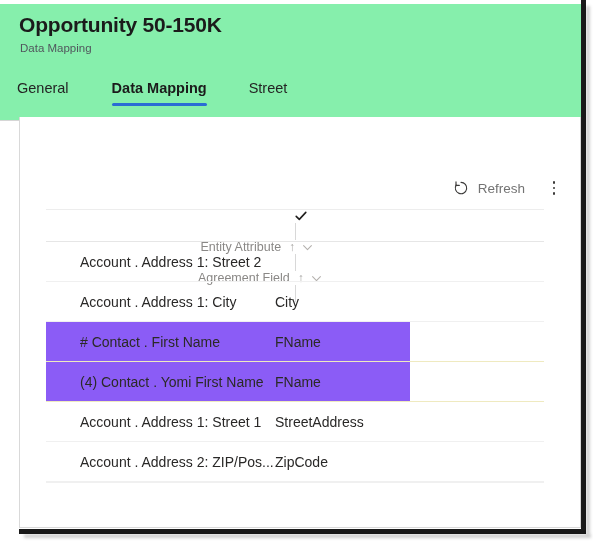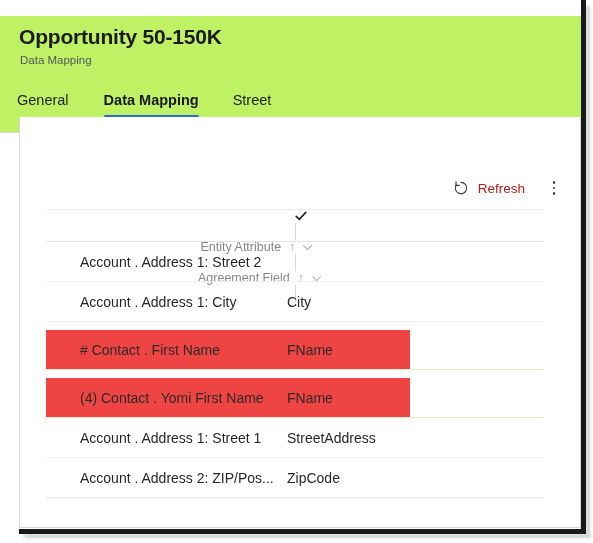--- a/index.html
+++ b/index.html
@@ -12,24 +12,24 @@
     height: 543px;
     font-family: "Liberation Sans", sans-serif;
     overflow: hidden;
     position: relative;
   }
 
   
   #header-region {
     position: absolute;
     left: 0;
-    top: 16px;
+    top: 4px;
     width: 581px;
     height: 117px;
-    background: #bef264;
+    background: #86efac;
     box-sizing: border-box;
   }
 
   #page-title {
     position: absolute;
     left: 19px;
     top: 9px;
     font-size: 21px;
     font-weight: 600;
     color: #1b1b1b;
@@ -47,21 +47,21 @@
     white-space: nowrap;
   }
 
   
   #tabstrip {
     position: absolute;
     left: 17px;
     top: 73px;
     display: flex;
     align-items: flex-start;
-    gap: 8px;
+    gap: 16px;
   }
   .tab {
     position: relative;
     padding: 0 13px;
     font-size: 14.5px;
     color: #242424;
     cursor: pointer;
     line-height: 22px;
     white-space: nowrap;
   }
@@ -161,21 +161,21 @@
     cursor: pointer;
     border-radius: 3px;
   }
   .refresh-glyph {
     width: 16px;
     height: 16px;
     display: block;
   }
   #refresh-label {
     font-size: 13.5px;
-    color: #b91c1c;
+    color: #737373;
     white-space: nowrap;
   }
   #overflow-menu-button {
     margin-left: 12px;
     width: 18px;
     height: 26px;
     display: flex;
     flex-direction: column;
     align-items: center;
     justify-content: center;
@@ -262,36 +262,34 @@
   .grid-row {
     position: relative;
     height: 40px;
     margin-left: 26px;
     width: 498px;
     display: flex;
     align-items: center;
     border-bottom: 1px solid #f0f0f0;
     box-sizing: border-box;
     cursor: pointer;
-    gap: 12px;
   }
   .grid-row .rowcell {
     font-size: 14px;
     color: #292827;
     white-space: nowrap;
     overflow: hidden;
     box-sizing: border-box;
   }
   .rowcell.c1 { padding-left: 34px; width: 229px; }
   .rowcell.c2 { padding-left: 0px;  width: 212px; }
 
   .grid-row.highlight {
-    background: #ef4444;
+    background: #8b5cf6;
     border-bottom-color: #efeac0;
-    margin-top: 8px;
   }
   .grid-row.highlight .rowcell { color: #2b2a26; }
   
   .grid-row.highlight::after {
     content: "";
     position: absolute;
     left: 364px;
     top: 0;
     bottom: 0;
     right: 0;

